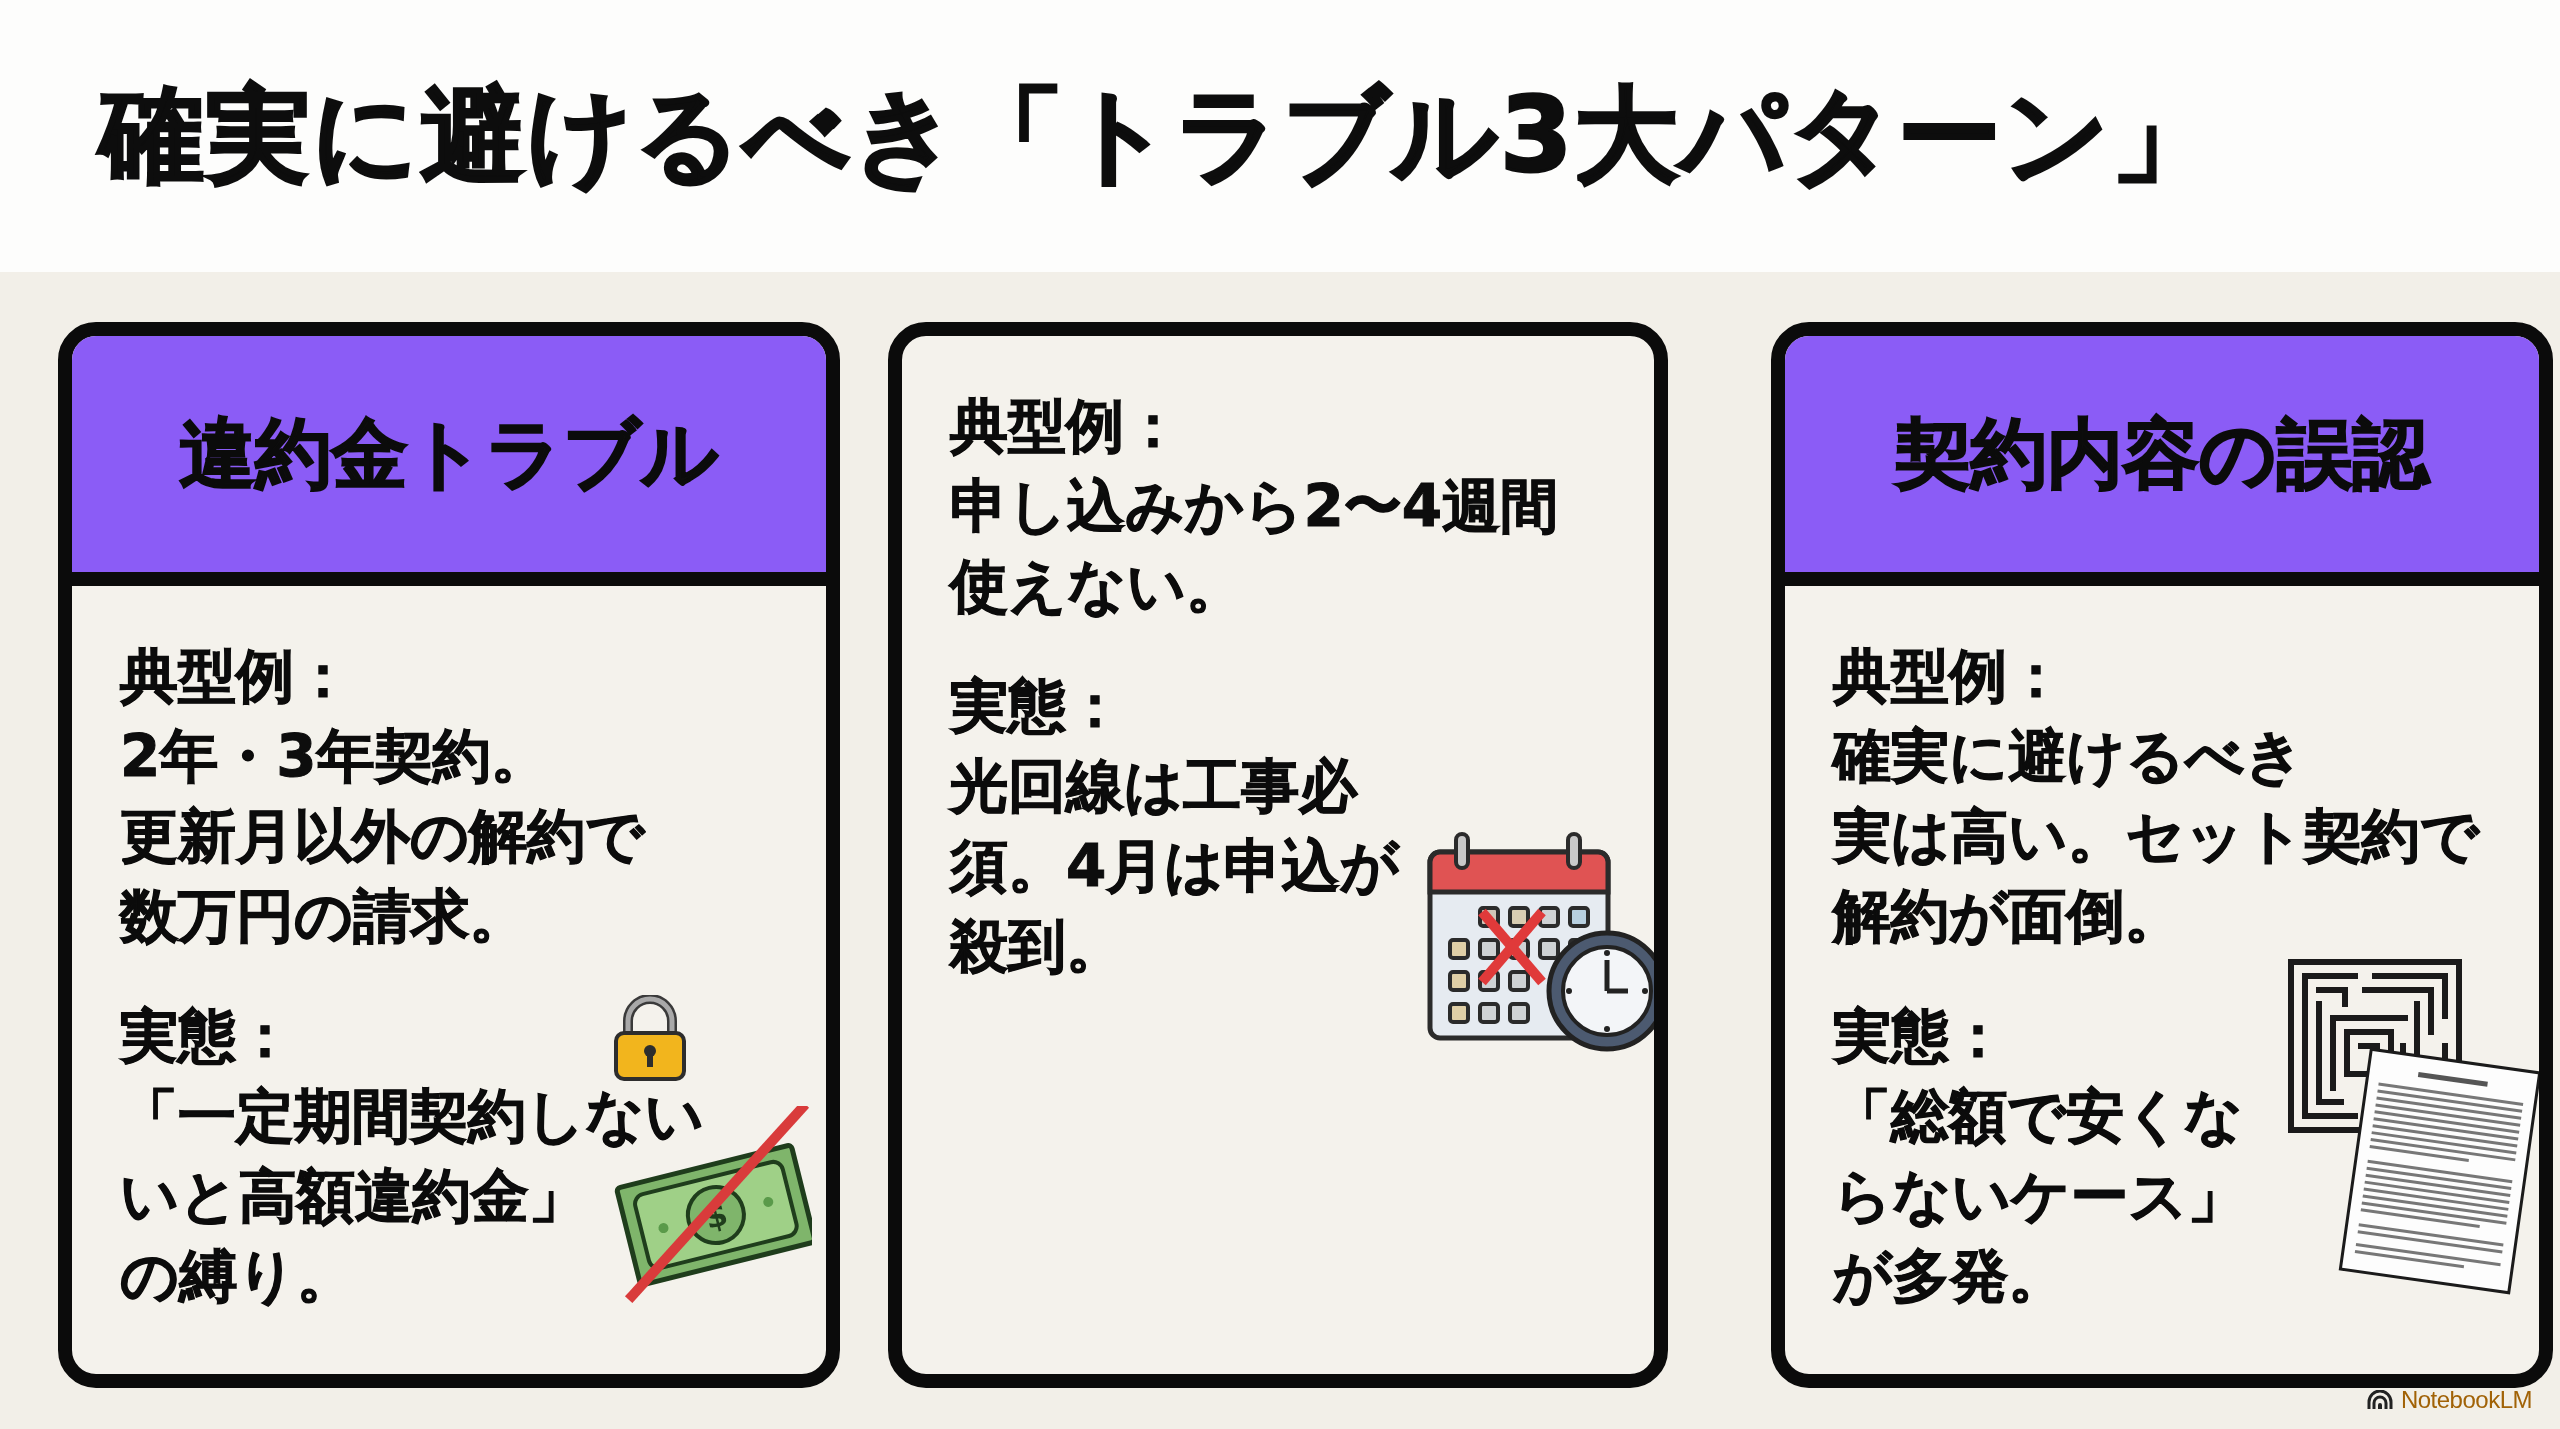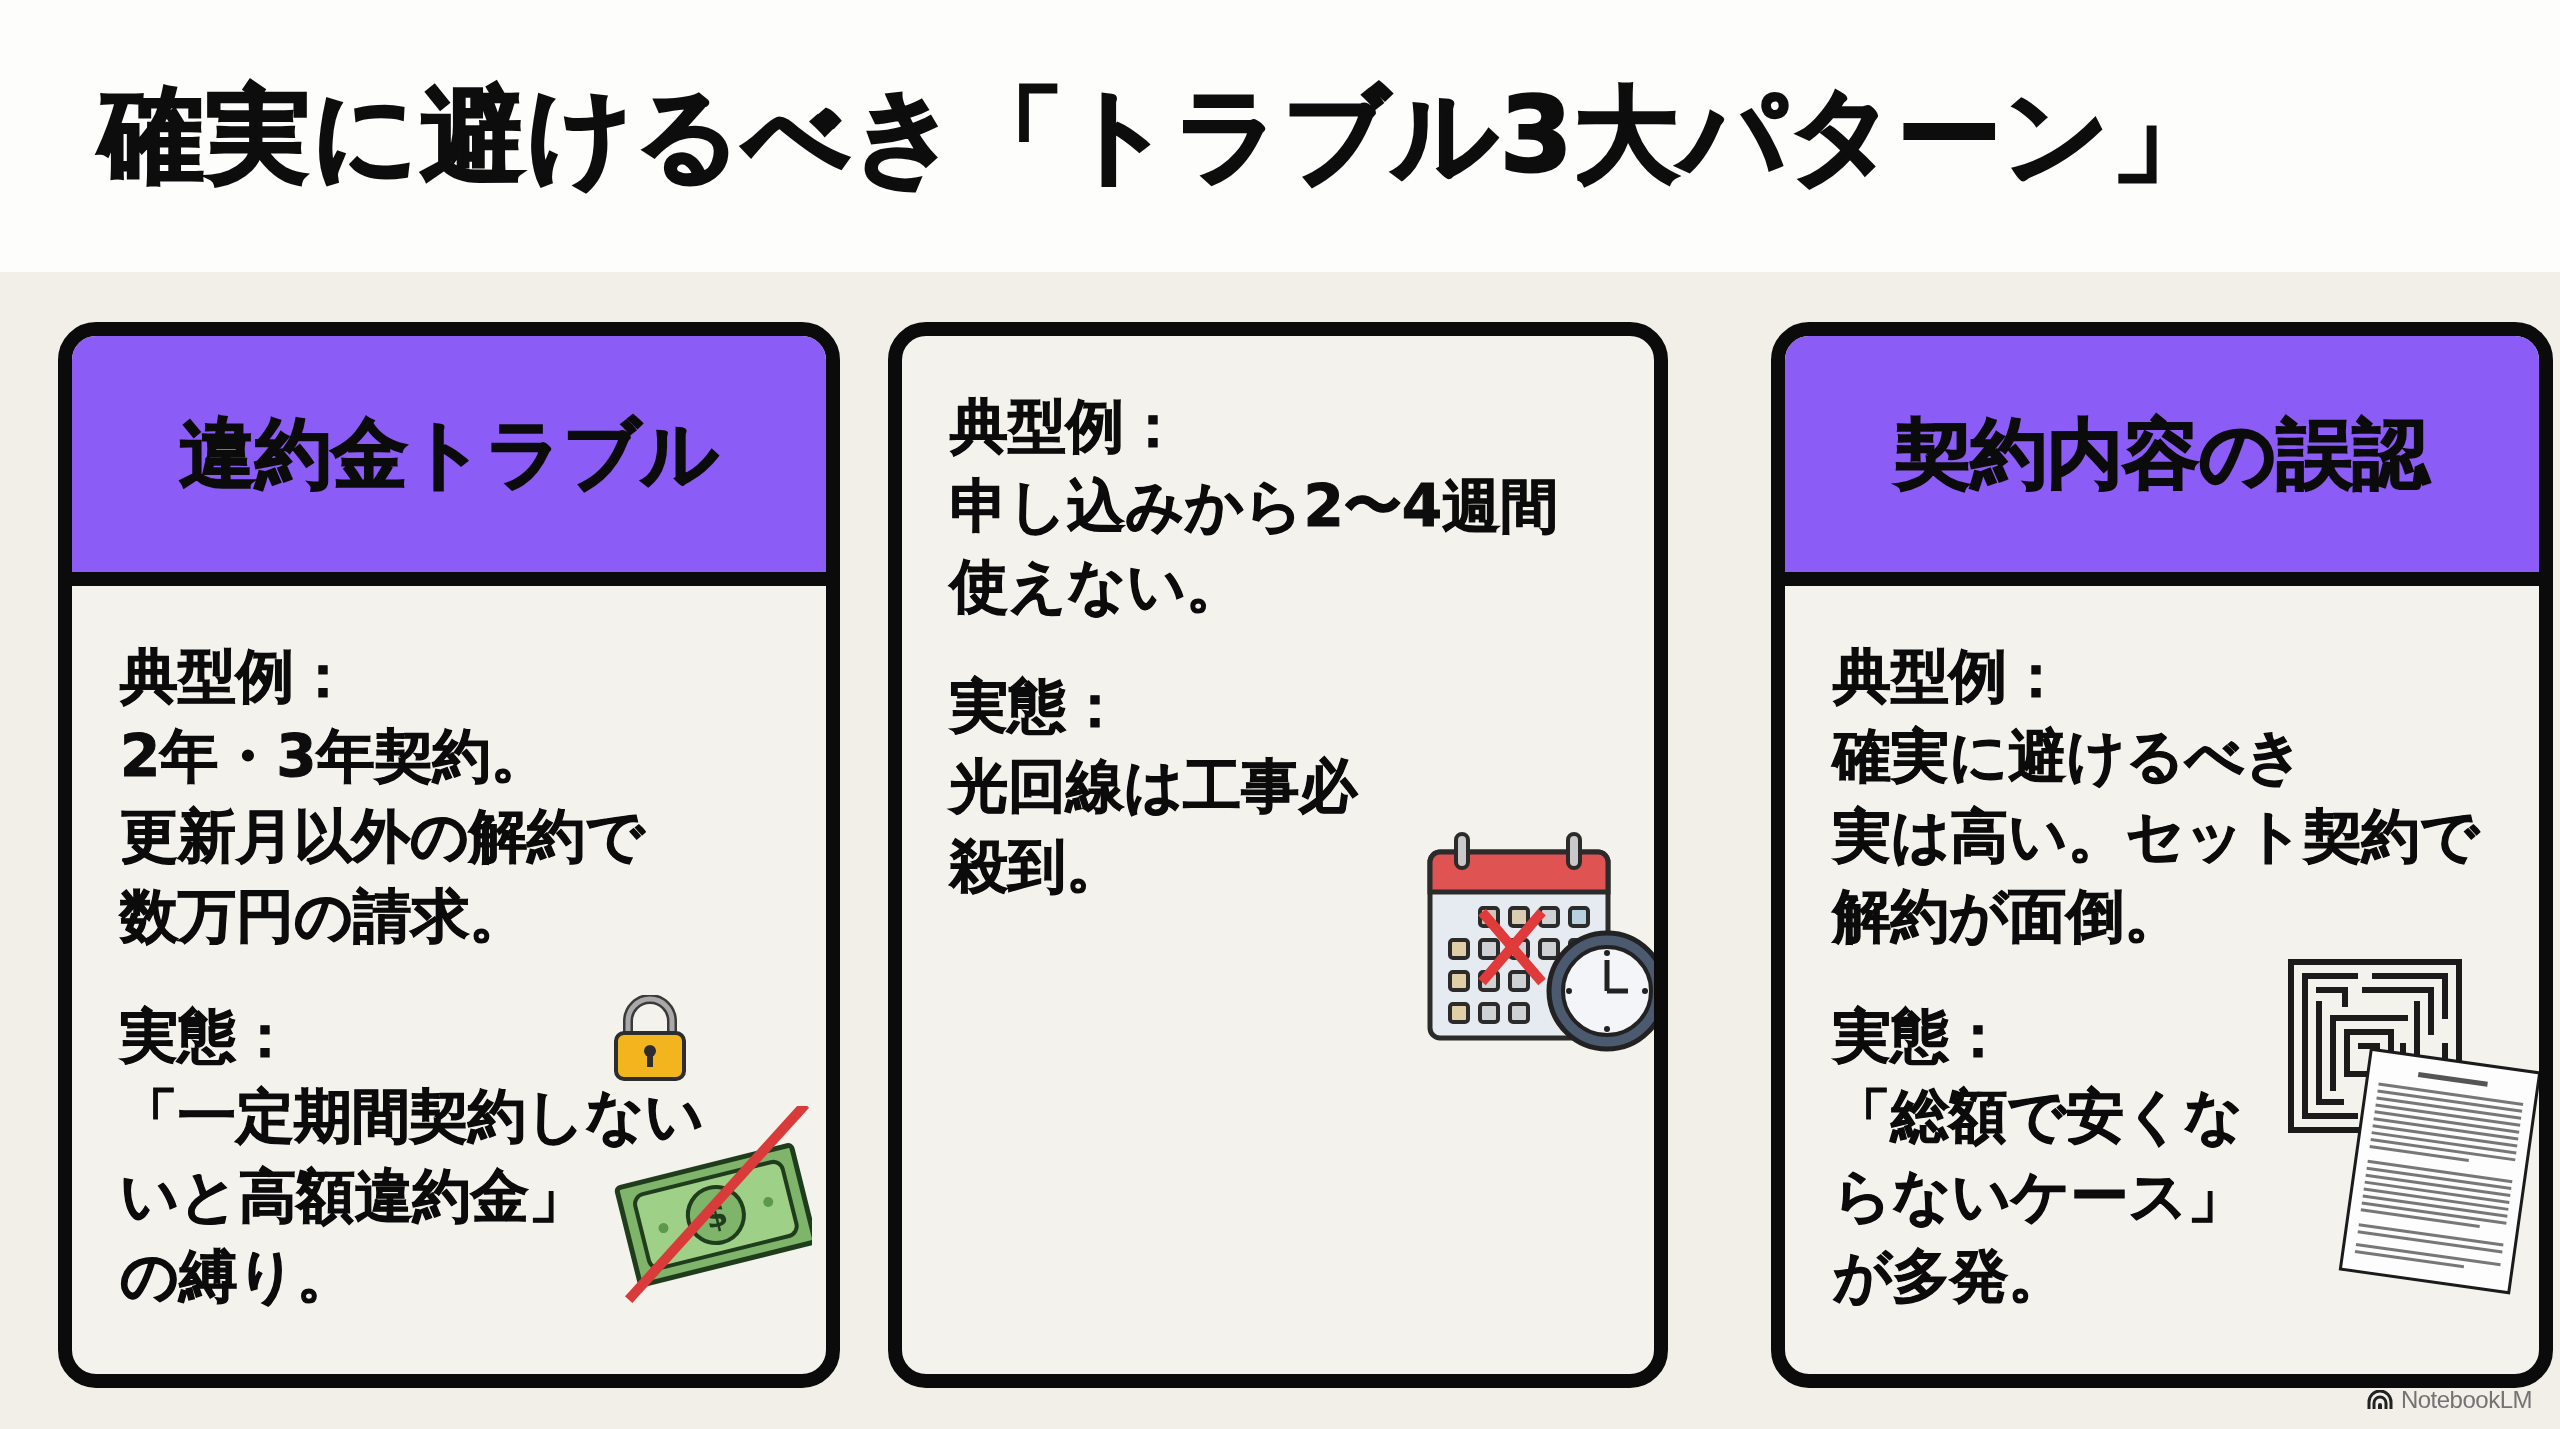--- a/index.html
+++ b/index.html
@@ -44,21 +44,21 @@
     font-size: 58px; font-weight: 800; line-height: 80px;
     white-space: nowrap; -webkit-text-stroke: 1px #0b0b0b;
   }
   .section { margin-bottom: 40px; }
   .section + .section { margin-top: 0; }
   .illus { position: absolute; }
   .watermark {
     position: absolute; right: 28px; top: 1386px;
     display: flex; align-items: center; gap: 8px;
     font-family: "Liberation Sans", sans-serif;
-    font-size: 24px; color: #737373; letter-spacing: -0.5px;
+    font-size: 24px; color: #a16207; letter-spacing: -0.5px;
   }
 </style>
 </head>
 <body>
 
 <div class="title-band"></div>
 <h1 class="page-title">確実に避けるべき「トラブル3大パターン」</h1>
 
 <div class="card card-1">
   <div class="card-header">
@@ -105,20 +105,21 @@
 <div class="card card-2">
   <div class="card-body">
     <div class="section">
       <div class="section-label">典型例：</div>
       <div class="section-line">申し込みから2〜4週間</div>
       <div class="section-line">使えない。</div>
     </div>
     <div class="section">
       <div class="section-label">実態：</div>
       <div class="section-line">光回線は工事必</div>
+      <div class="section-line">須。4月は申込が</div>
       <div class="section-line">殺到。</div>
     </div>
 
     <svg class="illus" style="left:520px; top:494px;" width="250" height="250" viewBox="0 0 250 250">
       <rect x="8" y="22" width="178" height="186" rx="10" fill="#e6ebf1" stroke="#2b2b2b" stroke-width="5"></rect>
       <path d="M8 62 V32 a10 10 0 0 1 10 -10 H176 a10 10 0 0 1 10 10 V62 Z" fill="#e05353" stroke="#2b2b2b" stroke-width="5"></path>
       <rect x="34" y="4" width="12" height="34" rx="6" fill="#c9c9c9" stroke="#2b2b2b" stroke-width="4"></rect>
       <rect x="146" y="4" width="12" height="34" rx="6" fill="#c9c9c9" stroke="#2b2b2b" stroke-width="4"></rect>
       <g stroke="#2b2b2b" stroke-width="4">
         <rect x="58" y="78" width="18" height="18" rx="3" fill="#cfc6b8"></rect>

